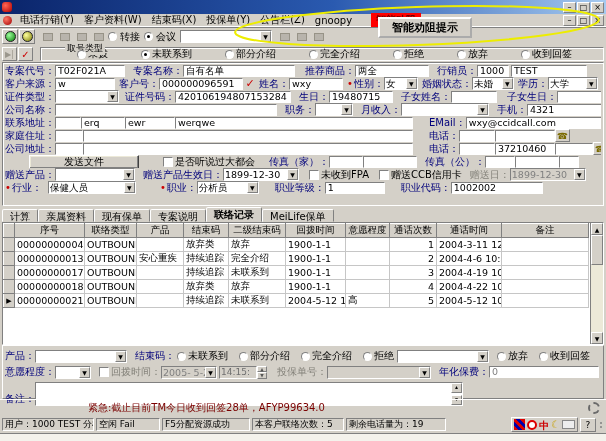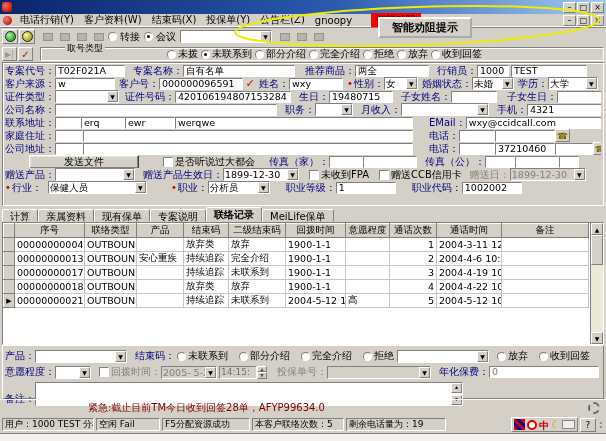--- a/index.html
+++ b/index.html
@@ -43,21 +43,21 @@
   .smartbtn { position:absolute; left:378px; top:17px; width:94px; height:21px; border:2px outset #fff; background:#d4d0c8;
               font-size:11px; font-weight:bold; text-align:center; line-height:17px; }
 
   .scribble { position:absolute; top:0; left:0; pointer-events:none; }
 
   
   .dialrow { position:absolute; top:44px; left:2px; width:602px; height:17px; display:flex; align-items:flex-end; }
   .sqbtn { width:15px; height:14px; margin-right:1px; display:flex; align-items:center; justify-content:center; font-size:8px; }
   .sqbtn .gray { color:#9a968c; }
   .sqbtn .red { color:#cc0000; font-weight:bold; font-size:10px; }
-  .dialset { flex:1; margin-left:6px; border:1px solid; border-color:#808080 #fff #fff #808080; box-shadow:inset 1px 1px 0 #fff; position:relative; height:14px; display:flex; align-items:center; justify-content:center; padding:0 28px 0 36px; }
+  .dialset { flex:1; margin-left:6px; border:1px solid; border-color:#808080 #fff #fff #808080; box-shadow:inset 1px 1px 0 #fff; position:relative; height:14px; display:flex; align-items:center; justify-content:space-between; padding:0 28px 0 36px; }
   .dialset .legend { position:absolute; top:-6px; left:24px; background:#d4d0c8; padding:0 2px; font-size:9px; }
   .dialopt { display:flex; align-items:center; }
 
   
   .formpanel { position:absolute; top:62px; left:2px; width:602px; height:144px; border:1px solid; border-color:#808080 #fff #fff #808080; box-shadow:inset 1px 1px 0 #fff; padding:1px 2px; }
   .frow { display:flex; align-items:center; height:13px; overflow:hidden; white-space:nowrap; }
   .lbl { color:#00007b; font-size:10px; white-space:nowrap; flex:none; }
   .lbl.black { color:#000; }
   .lbl.dis { color:#84827a; }
   .req::before { content:"•"; color:#cc0000; font-size:10px; margin-right:1px; }
@@ -364,33 +364,33 @@
       <span class="lbl black ml2">赠送CCB信用卡</span>
       <span class="lbl dis ml8">赠送日：</span>
       <span class="combo dis" style="width:76px">
           <span class="cval">1899-12-30</span>
           <span class="cbtn">▼</span>
         </span>
     </div>
 
     <div class="frow">
       <span class="lbl req">行业：</span>
-      <span class="combo ml6" style="width:99px">
+      <span class="combo ml6" style="width:88px">
           <span class="cval">保健人员</span>
           <span class="cbtn">▼</span>
         </span>
       <span class="lbl req ml24">职业：</span>
       <span class="combo" style="width:62px">
           <span class="cval">分析员</span>
           <span class="cbtn">▼</span>
         </span>
       <span class="lbl ml16">职业等级：</span>
       <span class="tb" style="width:60px">1</span>
       <span class="lbl ml16">职业代码：</span>
-      <span class="tb" style="width:60px">1002002</span>
+      <span class="tb" style="width:92px">1002002</span>
     </div>
   </div>
 
   <div class="tabs">
     <span class="tab">计算</span>
     <span class="tab">亲属资料</span>
     <span class="tab">现有保单</span>
     <span class="tab">专案说明</span>
     <span class="tab active">联络记录</span>
     <span class="tab">MeiLife保单</span>

